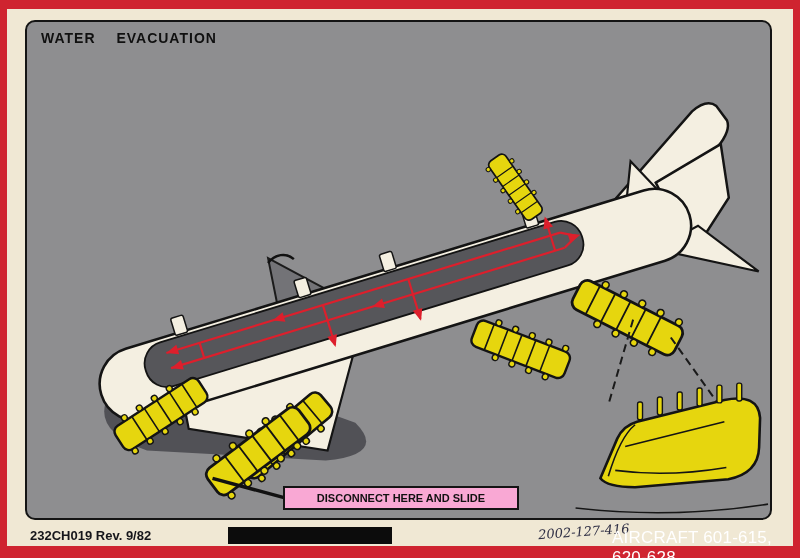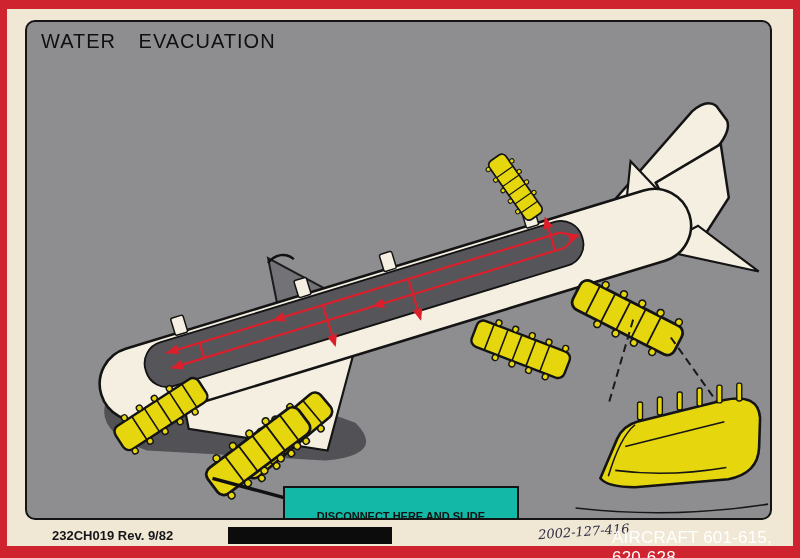--- a/index.html
+++ b/index.html
@@ -10,33 +10,33 @@
     overflow:hidden;
   }
   .mat{position:absolute;left:7px;top:9px;right:7px;bottom:12px;background:#f0e8d4;}
   .panel{
     position:absolute;left:25px;top:20px;width:747px;height:500px;
     background:#8e8e90;border:2px solid #141414;border-radius:10px;
     box-sizing:border-box;overflow:hidden;
   }
   .title{
     position:absolute;left:14px;top:8px;
-    font-size:20px;font-weight:normal;letter-spacing:1px;word-spacing:16px;
+    font-size:14px;font-weight:bold;letter-spacing:1px;word-spacing:16px;
     color:#101010;z-index:5;
   }
   svg.art{position:absolute;left:0;top:0;}
   .callout{
     position:absolute;left:256px;top:464px;width:224px;
-    background:#14b8a6;border:2px solid #141414;
-    padding:21px 4px;text-align:center;
+    background:#f9a8d4;border:2px solid #141414;
+    padding:3px 4px;text-align:center;
     font-size:11px;font-weight:bold;line-height:1.3;color:#111;
     z-index:6;
   }
   .callout span{display:block;}
-  .footer-left{position:absolute;left:30px;top:528px;font-size:13px;font-weight:600;color:#15151a;margin-left:22px;}
+  .footer-left{position:absolute;left:30px;top:528px;font-size:13px;font-weight:600;color:#15151a;}
   .redaction{position:absolute;left:228px;top:527px;width:164px;height:17px;background:#0c0c0c;}
   .handwritten{
     position:absolute;left:538px;top:524px;
     font-family:"DejaVu Serif",serif;font-style:italic;
     font-size:13px;color:#2e2e44;transform:rotate(-4deg);
   }
   .footer-right{position:absolute;left:612px;top:528px;font-size:17px;font-weight:normal;color:#ffffff;letter-spacing:0.2px;}
 </style>
 </head>
 <body>

